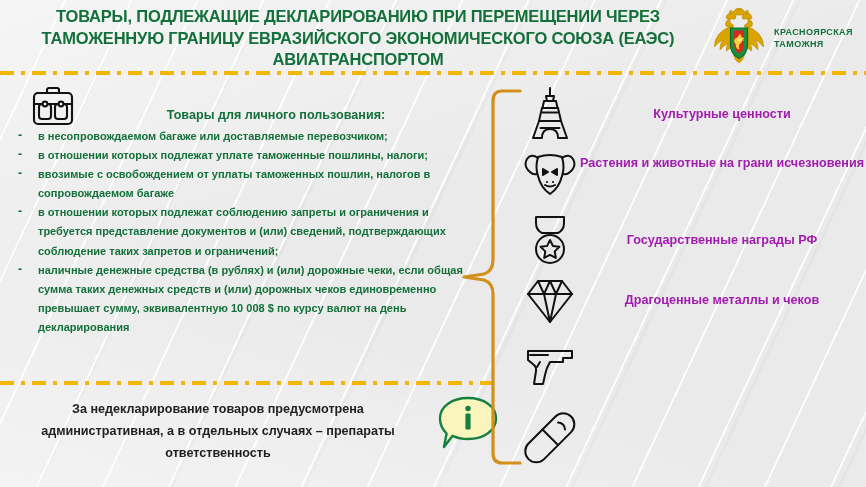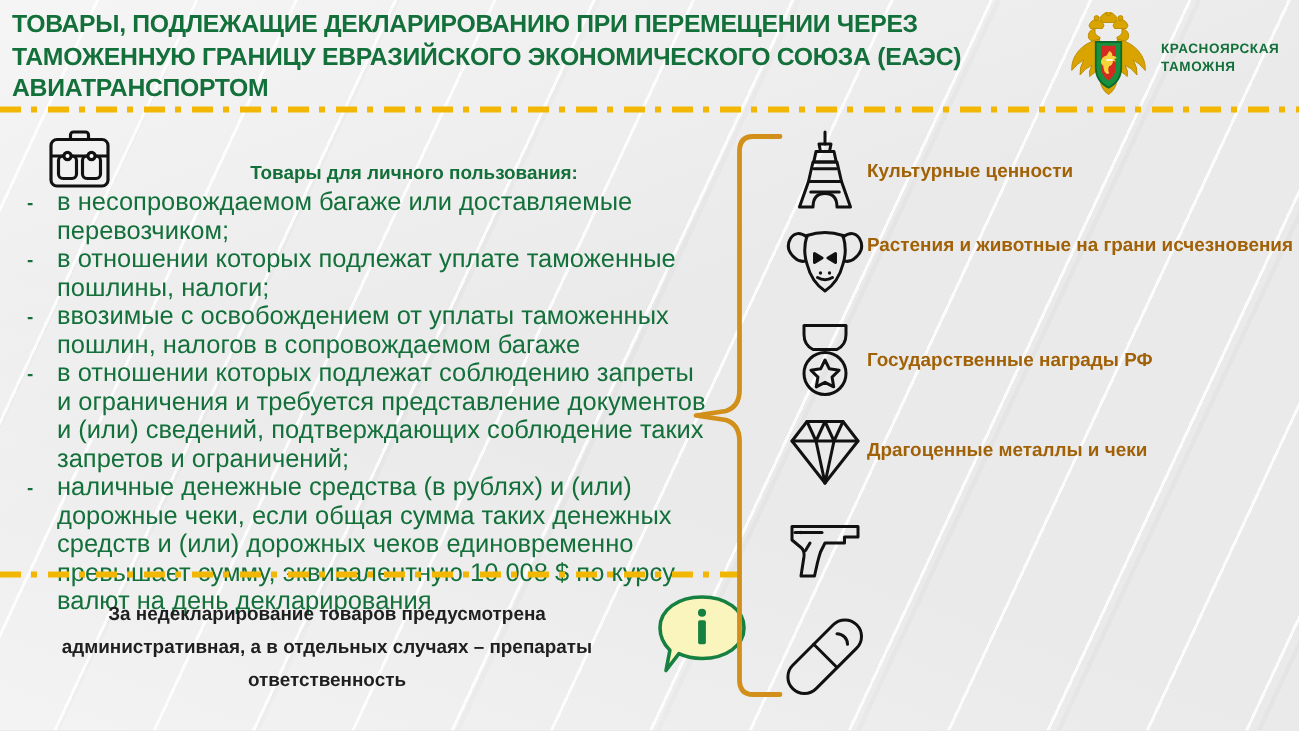--- a/index.html
+++ b/index.html
@@ -48,23 +48,23 @@
 
   
   #header {
     position: absolute;
     left: 0; top: 0;
     width: 866px;
     height: 72px;
   }
   #header-title {
     position: absolute;
-    left: 8px; top: 6px;
+    left: 24px; top: 6px;
     width: 668px;
-    text-align: left;
+    text-align: center;
     color: #13703a;
     font-weight: bold;
     font-size: 16.5px;
     line-height: 21.5px;
     letter-spacing: -0.2px;
   }
   #logo-block {
     position: absolute;
     left: 704px; top: 8px;
     width: 155px;
@@ -137,22 +137,22 @@
   .bullet-dash {
     position: absolute;
     left: 18px; top: 0px;
     color: #13703a;
     font-weight: bold;
     font-size: 12.6px;
     line-height: 18.1px;
   }
   .bullet-text {
     color: #13703a;
-    font-weight: normal;
-    font-size: 17px;
+    font-weight: bold;
+    font-size: 11px;
     line-height: 18.1px;
     margin-top: 41px;
   }
 
   
   #note-block {
     position: absolute;
     left: 0; top: 392px;
     width: 500px;
     height: 90px;
@@ -195,21 +195,22 @@
   .right-icon {
     position: absolute;
     left: 6px;
     width: 56px;
     height: 56px;
   }
   .right-label {
     position: absolute;
     left: 62px;
     width: 288px;
-    color: #a16207;
+    text-align: center;
+    color: #a21caf;
     font-weight: bold;
     font-size: 12.6px;
     line-height: 18px;
   }
   
   #item-0 { top: 0px;   height: 62px; }
   #item-1 { top: 58px;  height: 68px; }
   #item-2 { top: 126px; height: 62px; }
   #item-3 { top: 188px; height: 62px; }
   #item-4 { top: 250px; height: 58px; }
@@ -396,21 +397,21 @@
           <g fill="none" stroke="#111" stroke-width="2" stroke-linejoin="round" stroke-linecap="round">
             <path d="M16 9 h24 l10 13 l-22 28 l-22-28 z"></path>
             <line x1="6" y1="22" x2="50" y2="22"></line>
             <path d="M16 9 l6 13 l6-13"></path>
             <path d="M40 9 l-6 13 l-6-13"></path>
             <line x1="22" y1="22" x2="28" y2="50"></line>
             <line x1="34" y1="22" x2="28" y2="50"></line>
           </g>
         </svg>
       </div>
-      <div class="right-label">Драгоценные металлы  и чеки</div>
+      <div class="right-label">Драгоценные металлы  и чеков</div>
     </div>
 
     <div class="right-item" id="item-4">
       <div class="right-icon">
         <svg viewBox="0 0 56 56" width="56" height="56" aria-hidden="true">
           <g fill="none" stroke="#111" stroke-width="2" stroke-linejoin="round" stroke-linecap="round">
             <path d="M6 17 h44 v7 h-9 v4 h-13 l-3 6 q-1 3 -2 7 l-2 9 h-9 l2-13 q.5-4 -2-6 l-6-5 z"></path>
             <line x1="8" y1="21" x2="26" y2="21"></line>
             <circle cx="12" cy="21" r="1.2" fill="#111" stroke="none"></circle>
             <path d="M18 28 l-3 5"></path>

